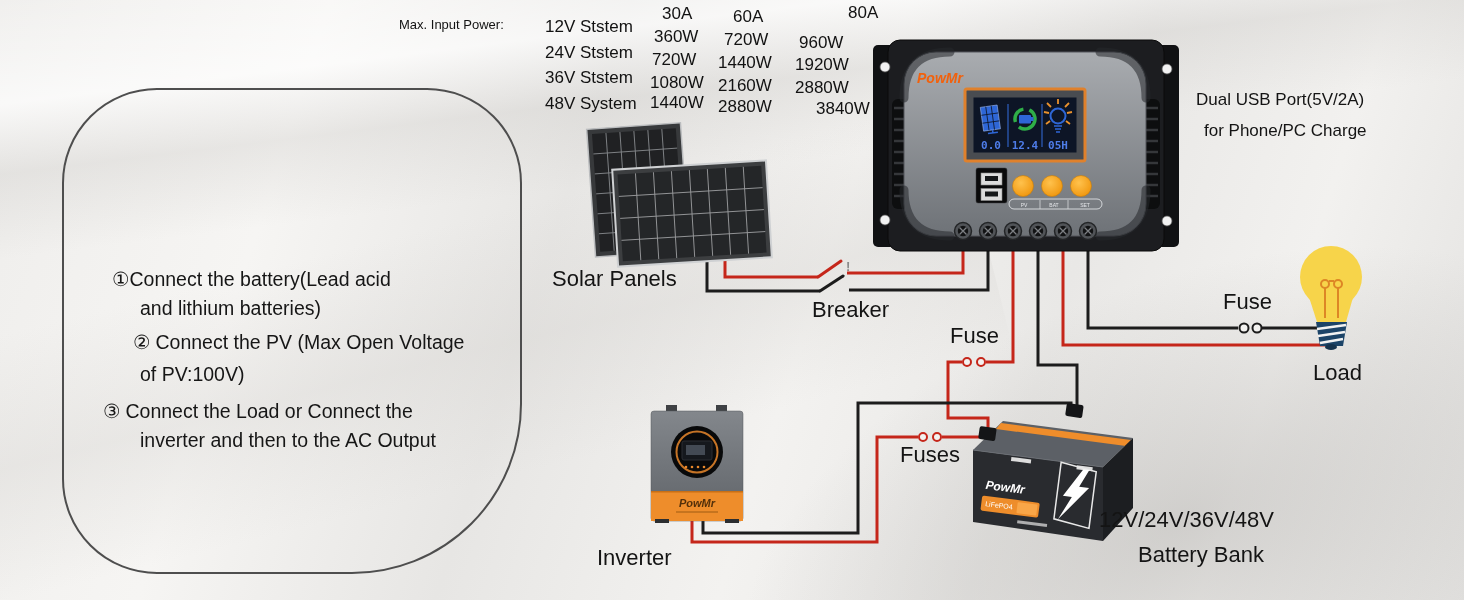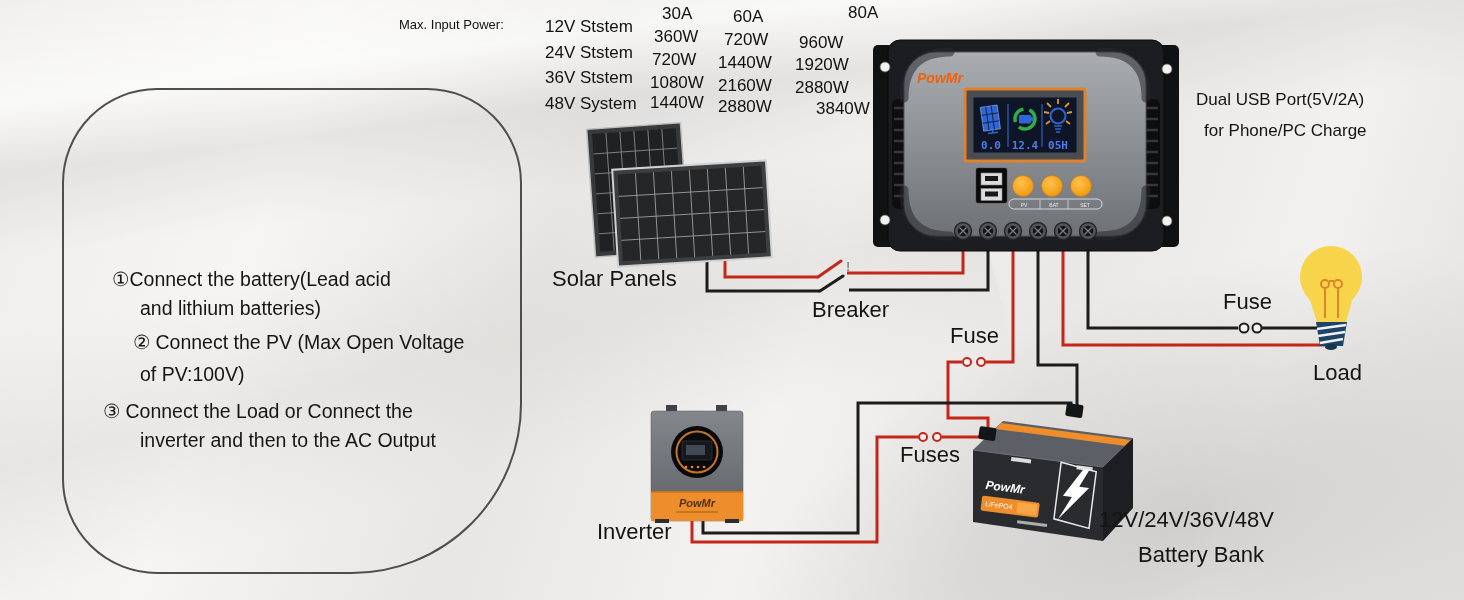--- a/index.html
+++ b/index.html
@@ -291,20 +291,20 @@
   <div class="t" style="left:807px;top:3px;margin-left:41px;">80A</div>
   <div class="t" style="left:799px;top:33px;">960W</div>
   <div class="t" style="left:795px;top:55px;">1920W</div>
   <div class="t" style="left:795px;top:78px;">2880W</div>
   <div class="t" style="left:816px;top:99px;">3840W</div>
 
   <div class="lbl" style="left:552px;top:266px;">Solar Panels</div>
   <div class="lbl" style="left:812px;top:297px;">Breaker</div>
   <div class="lbl" style="left:950px;top:323px;">Fuse</div>
   <div class="lbl" style="left:900px;top:442px;">Fuses</div>
-  <div class="lbl" style="left:597px;top:519px;">Inverter</div>
+  <div class="lbl" style="left:597px;top:545px;">Inverter</div>
   <div class="lbl" style="left:1223px;top:289px;">Fuse</div>
   <div class="lbl" style="left:1313px;top:360px;">Load</div>
   <div class="lbl" style="left:1099px;top:507px;">12V/24V/36V/48V</div>
   <div class="lbl" style="left:1138px;top:542px;">Battery Bank</div>
   <div class="lbl small" style="left:1196px;top:90px;">Dual USB Port(5V/2A)</div>
   <div class="lbl small" style="left:1204px;top:121px;text-align:center;">for Phone/PC Charge</div>
 </div>
 
 </body></html>

